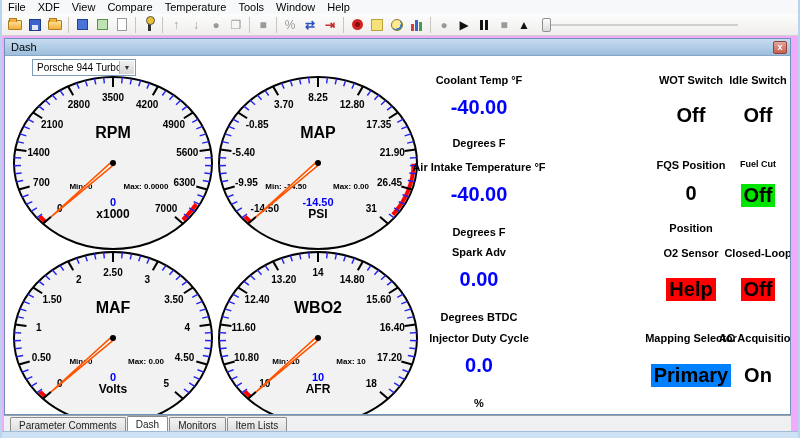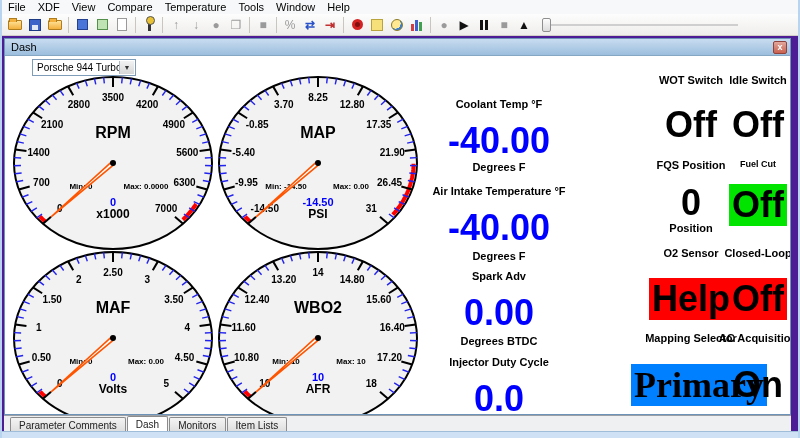--- a/index.html
+++ b/index.html
@@ -1,20 +1,20 @@
 <!DOCTYPE html>
 <html><head>
 <meta charset="utf-8">
 <style>
   * { margin:0; padding:0; box-sizing:border-box; }
   html,body { width:800px; height:438px; overflow:hidden;
     font-family:"Liberation Sans", sans-serif; background:#e3eaf2; }
   #app { position:relative; width:800px; height:438px;
     border-left:2px solid #b8d4ee; border-right:2px solid #b8d4ee;
-    border-bottom:3px solid #b8d4ee; background:#4c1d95; }
+    border-bottom:3px solid #b8d4ee; background:#f0abfc; }
 
   
   #menubar { position:absolute; left:0; top:0; width:100%; height:14px;
     background:#f7f8f9; display:flex; align-items:center; font-size:11px; color:#000; }
   .menu-item { padding:0 6px; height:14px; line-height:14px; cursor:default; }
 
   
   #toolbar { position:absolute; left:0; top:14px; width:100%; height:22px;
     background:linear-gradient(#fdfdfd,#efeeec); border-bottom:1px solid #d2cfc8;
     display:flex; align-items:center; padding-left:3px; }
@@ -71,28 +71,28 @@
   .gauge { position:absolute; width:210px; height:178px; }
   #gauge-rpm  { left:3px;   top:18px; }
   #gauge-map  { left:208px; top:18px; }
   #gauge-maf  { left:3px;   top:193px; }
   #gauge-wbo2 { left:208px; top:193px; }
 
   
   .ro { position:absolute; text-align:center; white-space:nowrap; }
   .ro-label { font-size:11px; font-weight:bold; color:#000; }
   .ro-label-sm { font-size:9px; font-weight:bold; color:#000; }
-  .ro-big { font-size:36px; font-weight:bold; }
+  .ro-big { font-size:20px; font-weight:bold; }
   .blue-val { color:#0000ff; }
   .blk-val { color:#000; }
   .badge { display:inline-block; padding:0 3px; color:#000; }
   .bg-green { background:#00e400; }
   .bg-red { background:#ff0000; }
-  .bg-blue { background:#0080ff;font-family:Liberation Serif, serif; }
-  .colL { left:404px; width:180px;margin-top:24px; }
+  .bg-blue { background:#0080ff; }
+  .colL { left:384px; width:180px; }
   .colA { left:607px; width:120px;margin-left:19px; }
   .colB { left:664px; width:90px;margin-left:44px; }
 
   
   #tabbar { position:absolute; left:2px; top:415px; width:787px; height:16px;
     background:#eef0f2; border-top:1px solid #9aa0a6; display:flex; align-items:flex-start;
     padding-left:6px; font-size:10px; }
   .tab { padding:1px 8px 0 8px; height:15px; line-height:13px; margin-top:1px;
     background:linear-gradient(#f4f4f4,#dddddd); border:1px solid #8c8c8c; border-bottom:none;
     border-radius:2px 2px 0 0; margin-right:1px; color:#222; cursor:pointer; }

